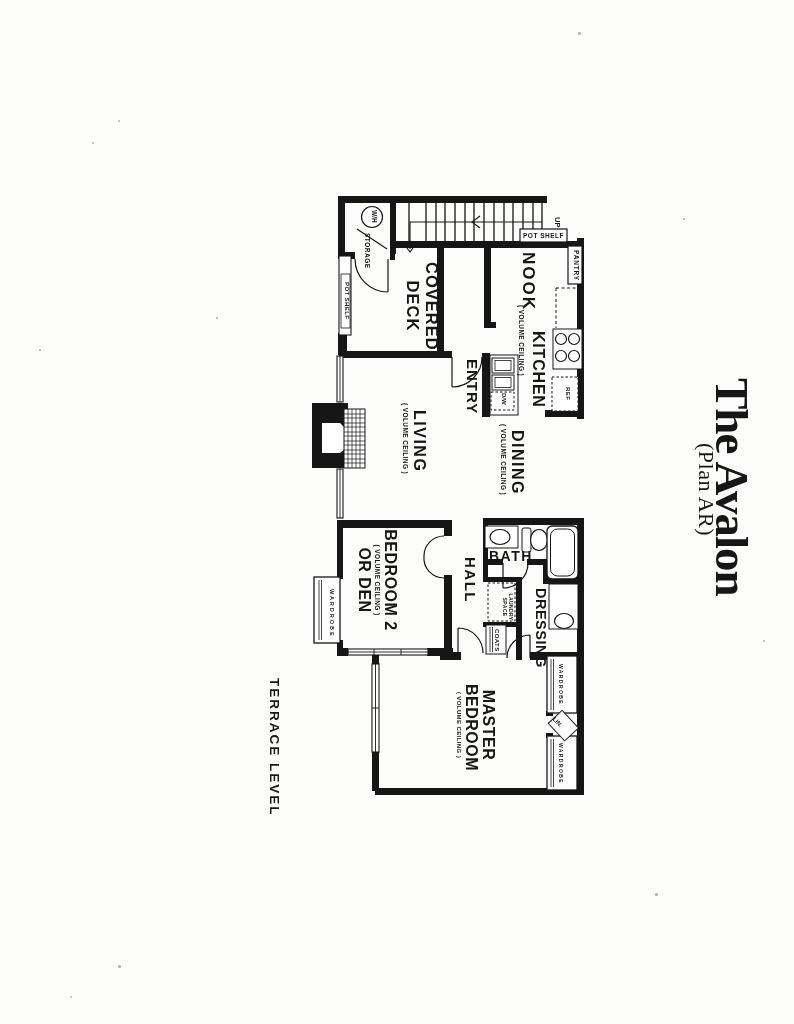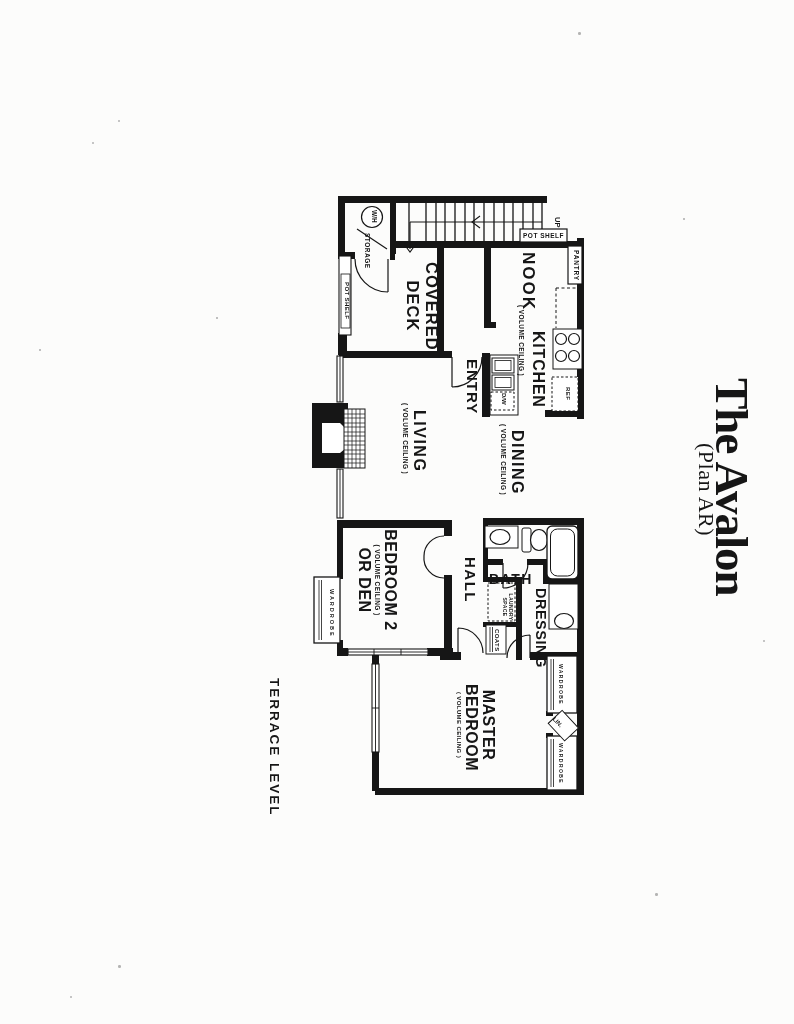--- a/index.html
+++ b/index.html
@@ -213,21 +213,21 @@
   <div class="lbl rot" style="left:480px;top:359px;font-size:15px;letter-spacing:1px;">ENTRY</div>
 
   <div class="lbl rot" style="left:427px;top:410px;font-size:16px;letter-spacing:1.5px;">LIVING</div>
   <div class="lbl rot" style="left:408px;top:403px;font-size:6.5px;letter-spacing:0.4px;">( VOLUME CEILING )</div>
 
   <div class="lbl rot" style="left:525px;top:430px;font-size:16px;letter-spacing:1.5px;">DINING</div>
   <div class="lbl rot" style="left:506px;top:424px;font-size:6.5px;letter-spacing:0.4px;">( VOLUME CEILING )</div>
 
   <div class="lbl rot" style="left:478px;top:557px;font-size:15px;letter-spacing:1.5px;">HALL</div>
 
-  <div class="lbl" style="left:489px;top:572px;font-size:14px;letter-spacing:1.5px;">BATH</div>
+  <div class="lbl" style="left:489px;top:549px;font-size:14px;letter-spacing:1.5px;">BATH</div>
 
   <div class="lbl rot" style="left:548px;top:588px;font-size:14.5px;letter-spacing:0.5px;">DRESSING</div>
 
   <div class="lbl rot blk" style="left:513px;top:587px;width:40px;font-size:5px;letter-spacing:0.4px;line-height:5.5px;">
     <span>LAUNDRY</span>
       <span>SPACE</span>
   </div>
 
   <div class="lbl rot" style="left:500px;top:629px;font-size:6px;letter-spacing:0.4px;">COATS</div>
 

